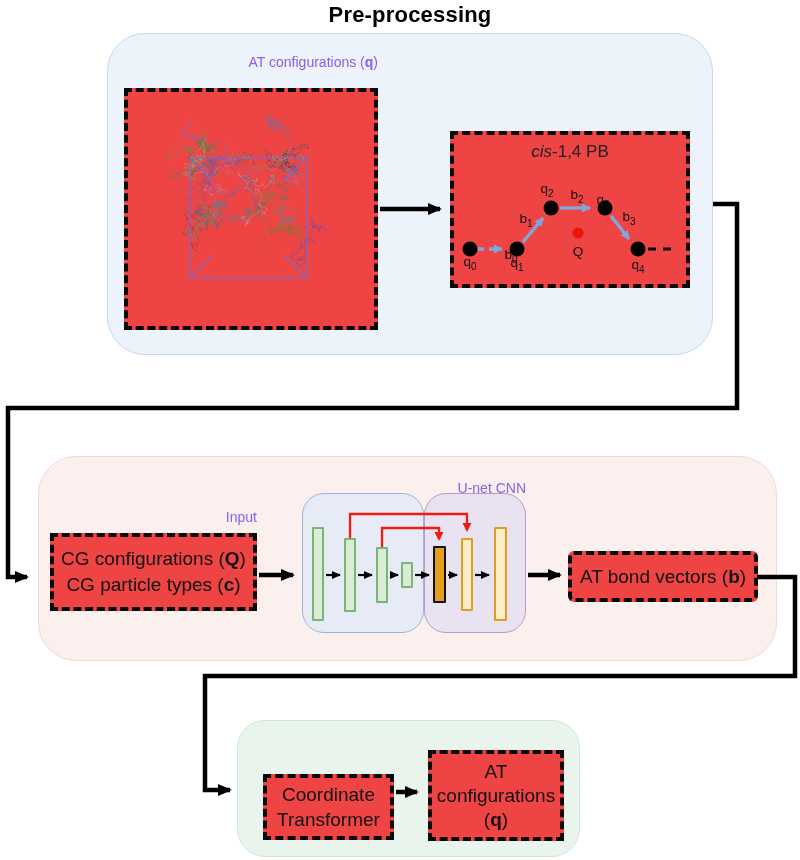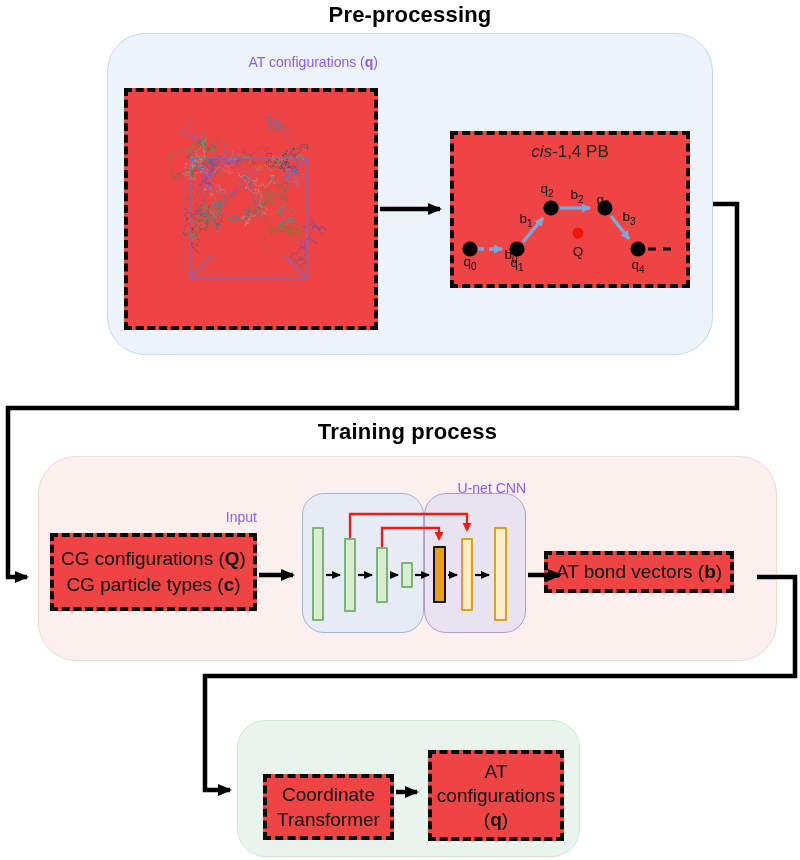--- a/index.html
+++ b/index.html
@@ -125,21 +125,20 @@
     <span class="flabel" style="left:63px;top:129px;"><span>q</span><sub>1</sub></span>
     <span class="flabel" style="left:72px;top:85px;"><span>b</span><sub>1</sub></span>
     <span class="flabel" style="left:93px;top:55px;"><span>q</span><sub>2</sub></span>
     <span class="flabel" style="left:123px;top:61px;"><span>b</span><sub>2</sub></span>
     <span class="flabel" style="left:149px;top:66px;"><span>q</span><sub>3</sub></span>
     <span class="flabel" style="left:175px;top:83px;"><span>b</span><sub>3</sub></span>
     <span class="flabel" style="left:124px;top:116px;">Q</span>
     <span class="flabel" style="left:184px;top:131px;"><span>q</span><sub>4</sub></span>
   </div>
 
-  <div class="title" style="left:38px;top:419px;width:739px;">Training process</div>
 
   <div class="container training-container" style="left:38px;top:456px;width:739px;height:205px;"></div>
 
   <div class="sec-label" style="left:50px;top:509px;width:207px;">Input</div>
 
   <div class="dashed-box center-col" style="left:50px;top:533px;width:207px;height:78px;">
     <div class="box-text">
       <span>CG configurations (</span><b>Q</b><span>)</span>
     </div>
     <div class="box-text">
@@ -154,21 +153,21 @@
 
   <div class="bar bar-green" style="left:312px;top:527px;width:12px;height:94px;"></div>
   <div class="bar bar-green" style="left:344px;top:538px;width:12px;height:74px;"></div>
   <div class="bar bar-green" style="left:376px;top:547px;width:12px;height:56px;"></div>
   <div class="bar bar-green" style="left:401px;top:562px;width:12px;height:26px;"></div>
   <div class="bar bar-dark" style="left:433px;top:546px;width:13px;height:57px;"></div>
   <div class="bar bar-orange" style="left:461px;top:538px;width:12px;height:73px;"></div>
   <div class="bar bar-orange" style="left:494px;top:527px;width:13px;height:94px;"></div>
 
 
-  <div class="dashed-box center-col" style="left:544px;top:551px;width:190px;height:42px;">
+  <div class="dashed-box center-col" style="left:568px;top:551px;width:190px;height:51px;border-radius:6px;">
     <div class="box-text">
       <span>AT bond vectors (</span><b>b</b><span>)</span>
     </div>
   </div>
 
 
   <div class="container post-container" style="left:237px;top:720px;width:343px;height:137px;"></div>
 
   <div class="dashed-box center-col" style="left:263px;top:762px;width:131px;height:66px;margin-top:12px;">
     <div class="box-text" style="line-height:25px;">Coordinate</div>

